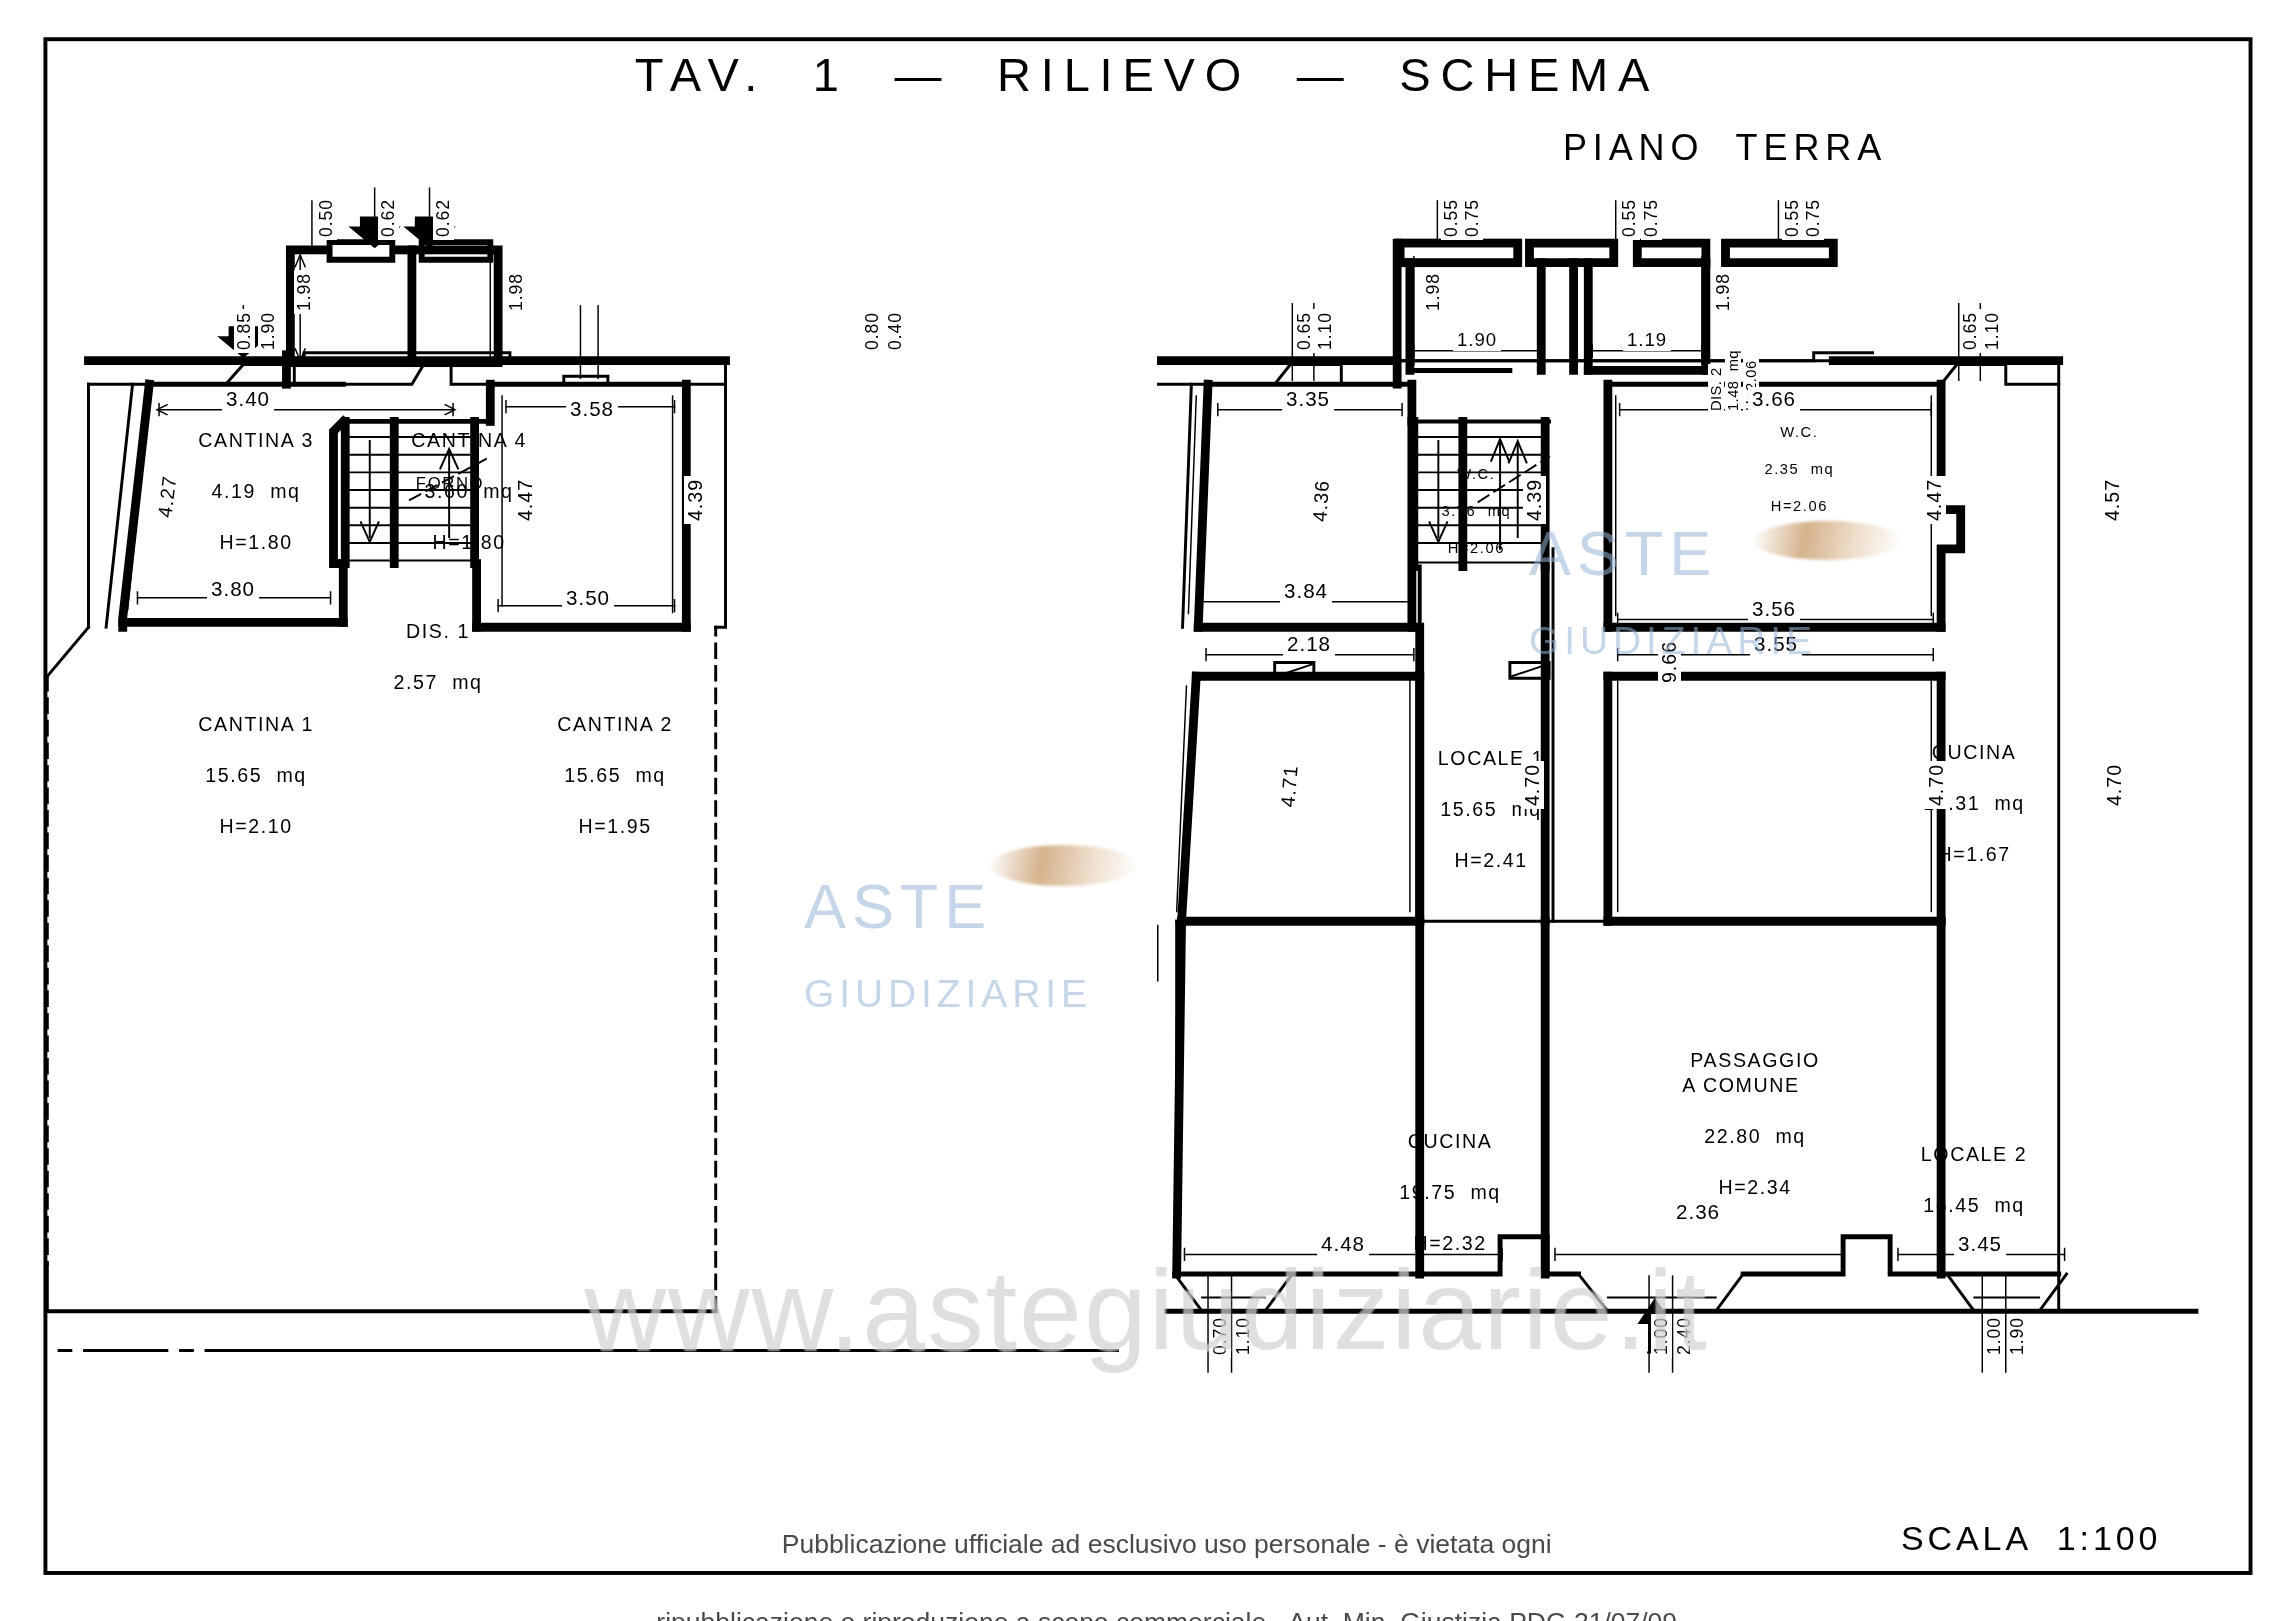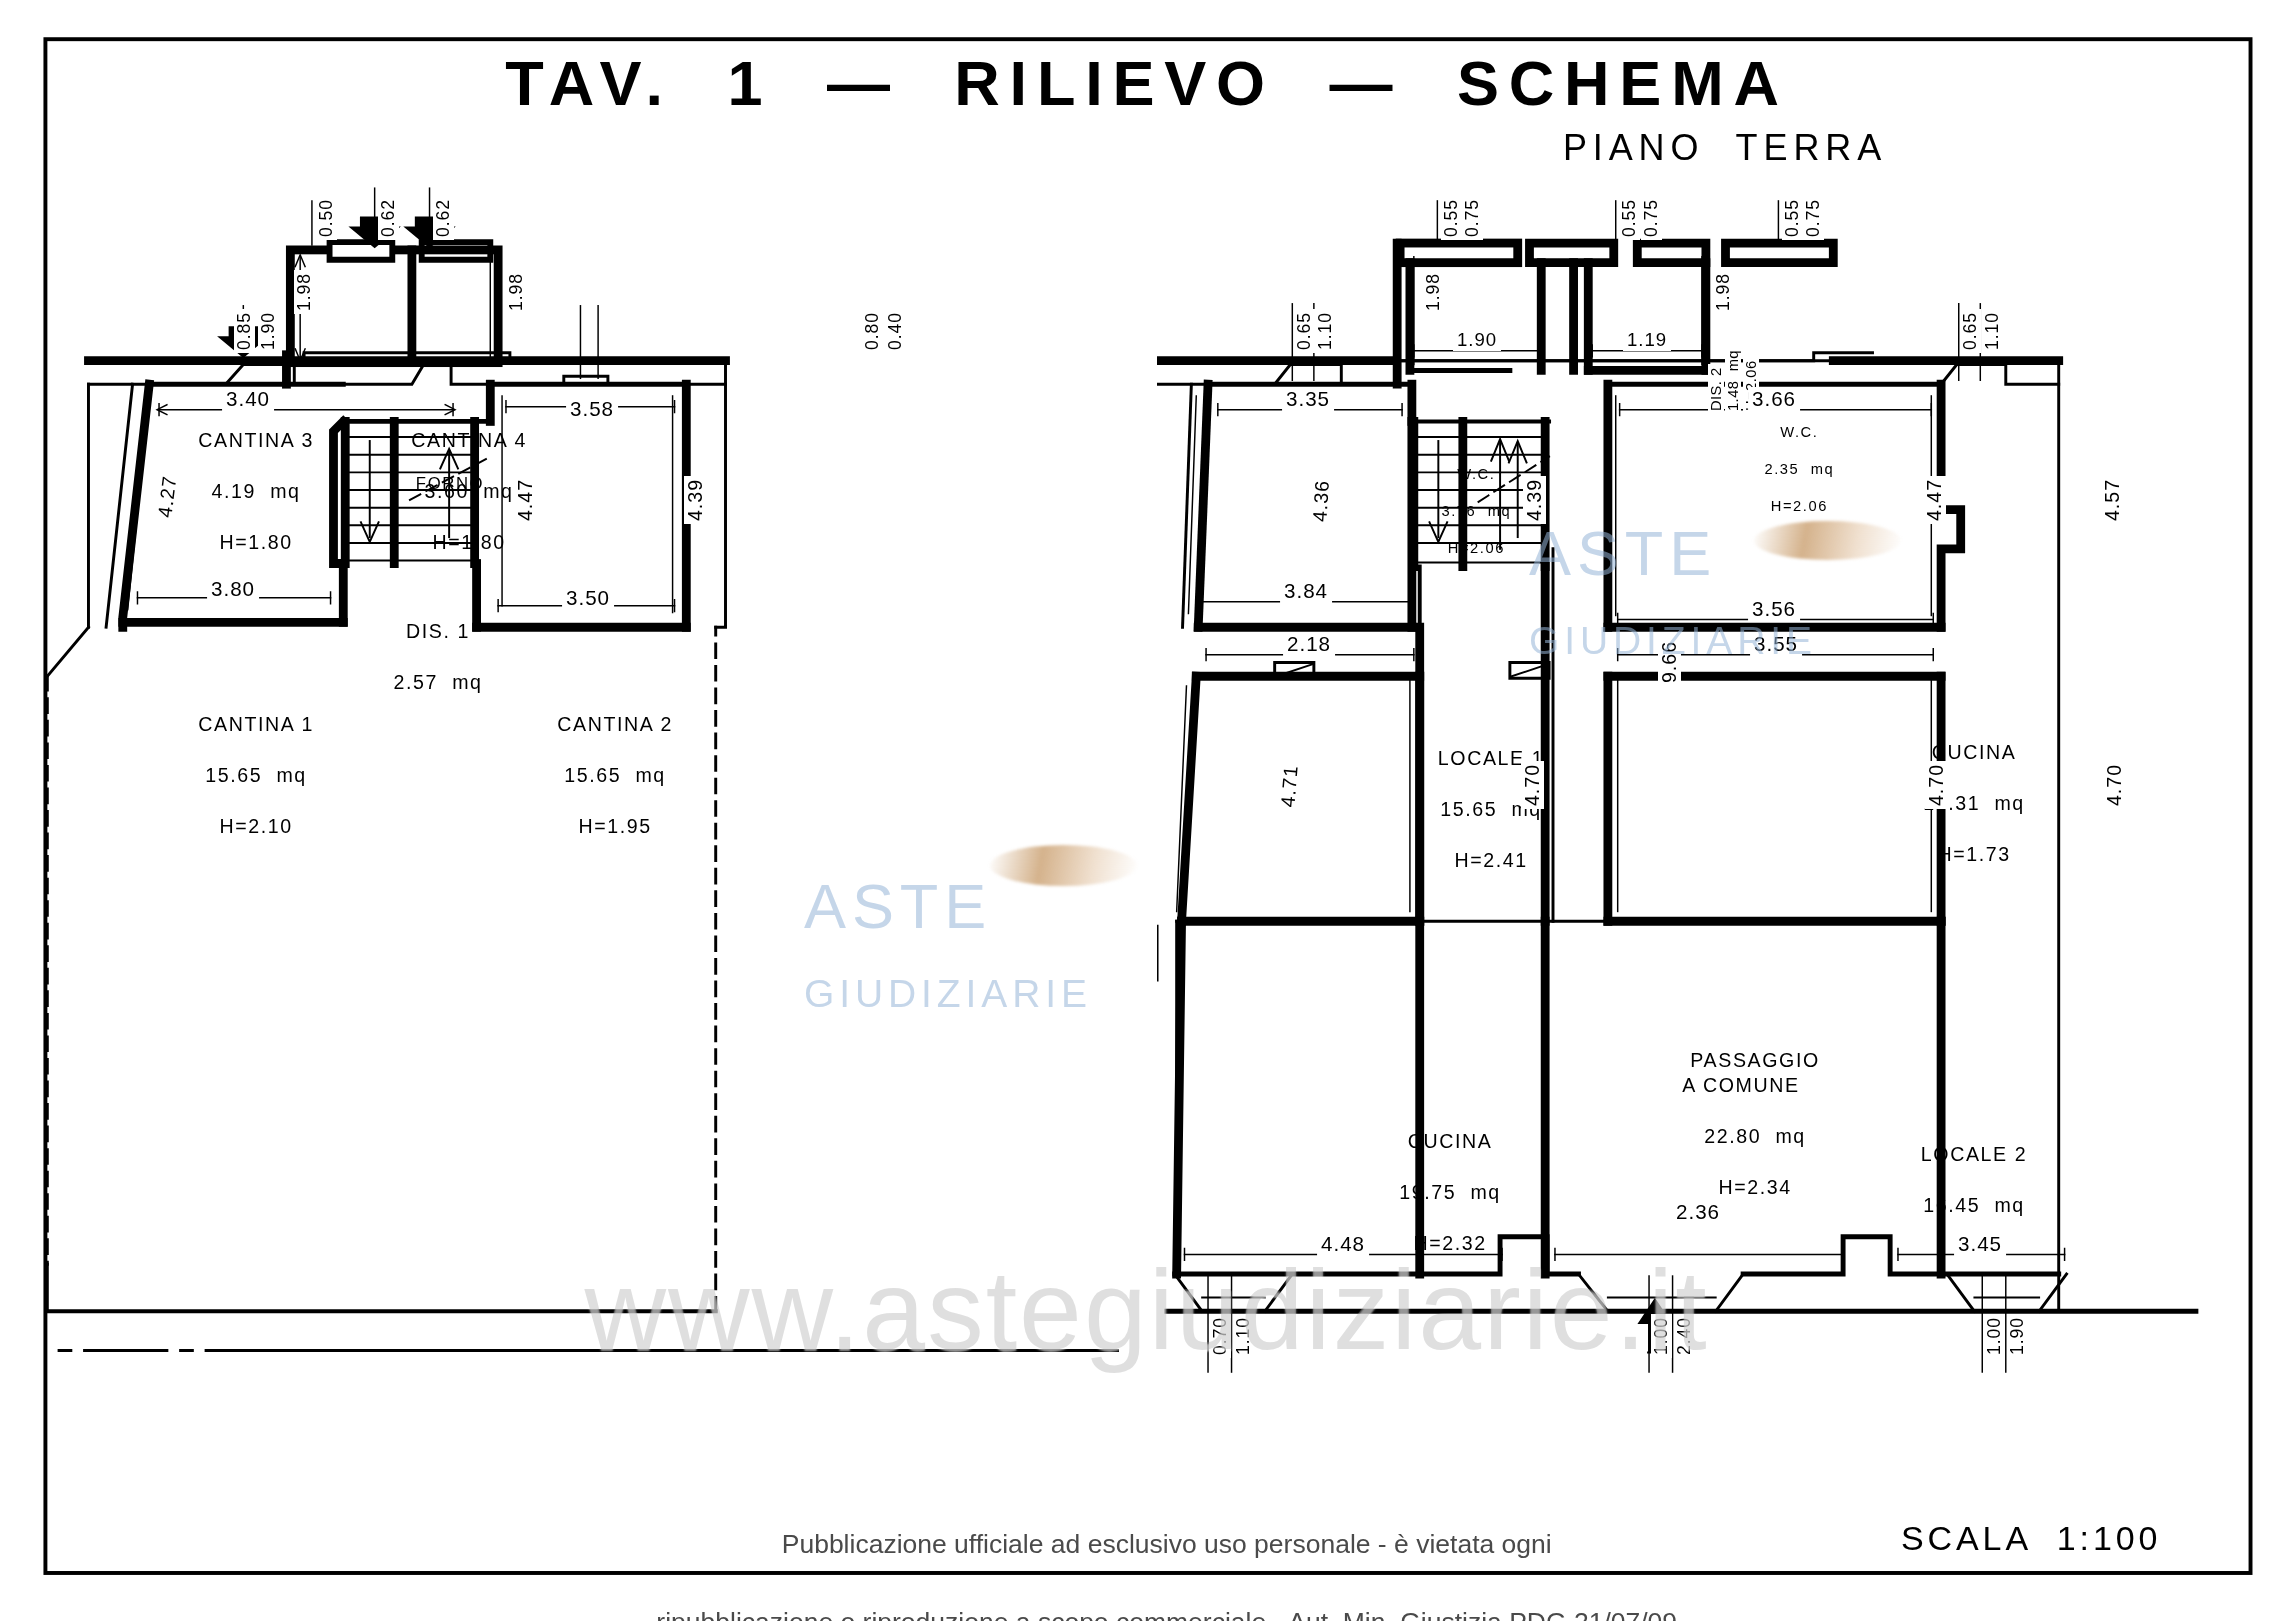--- a/index.html
+++ b/index.html
@@ -10,21 +10,21 @@
   }
   #sheet{position:absolute;left:0;top:0;width:2293px;height:1621px;}
 
   
   .abs{position:absolute;}
   .txt{position:absolute;white-space:pre;color:#000;letter-spacing:1px;}
   .ctr{transform:translateX(-50%);text-align:center;}
 
   
   .title-main{
-    font-size:63px;letter-spacing:9.8px;font-weight:700;
+    font-size:47px;letter-spacing:9.8px;font-weight:400;
     font-family:"Liberation Sans", sans-serif;
   }
   .title-sub{
     font-size:36px;letter-spacing:5.9px;
   }
   .scala{
     font-size:34px;letter-spacing:3.9px;
   }
 
   
@@ -441,21 +441,21 @@
 
   <div class="room" style="left:1477px;top:720px;">
     <span>LOCALE 1</span><br>
     <span>15.65  mq</span><br>
     <span>H=2.41</span>
   </div>
 
   <div class="room" style="left:1960px;top:714px;">
     <span>CUCINA</span><br>
     <span>16.31  mq</span><br>
-    <span>H=1.73</span>
+    <span>H=1.67</span>
   </div>
 
   <div class="room" style="left:1436px;top:1103px;">
     <span>CUCINA</span><br>
     <span>19.75  mq</span><br>
     <span>H=2.32</span>
   </div>
 
   <div class="room" style="left:1960px;top:1116px;">
     <span>LOCALE 2</span><br>

